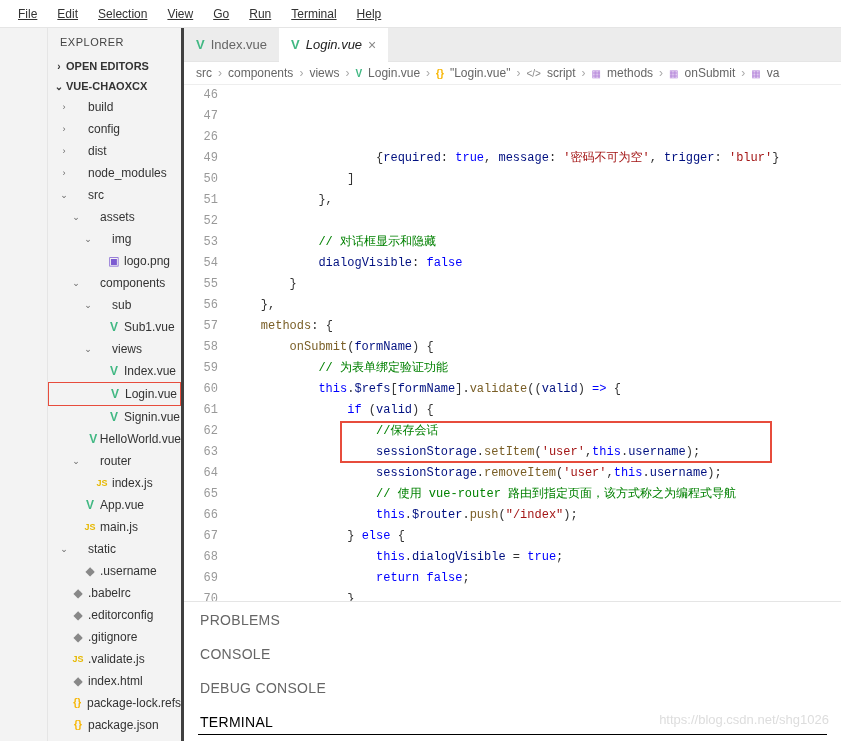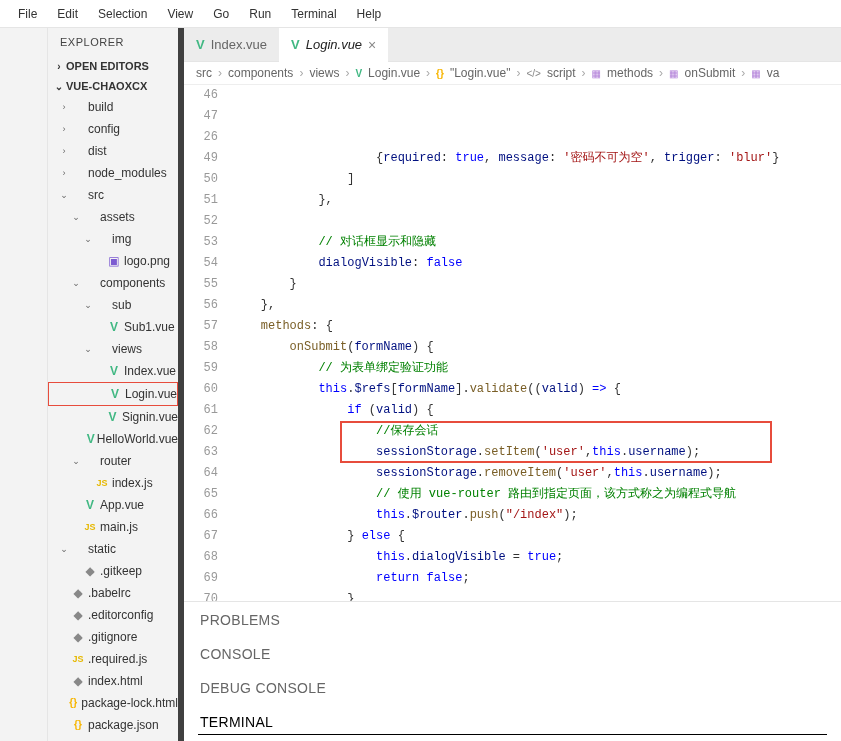--- a/index.html
+++ b/index.html
@@ -1,22 +1,22 @@
 <!DOCTYPE html>
 <html><head>
   <meta charset="utf-8">
   <style>
     * { margin: 0; padding: 0; box-sizing: border-box; }
     body { font-family: "Segoe UI", Tahoma, sans-serif; font-size: 13px; color: #333; background: #fff; width: 841px; height: 741px; overflow: hidden; }
-    .menubar { display: flex; align-items: center; height: 28px; padding: 0 8px; border-bottom: 1px solid #e5e5e5; font-size: 12px; }
+    .menubar { display: flex; align-items: center; height: 28px; padding: 0 8px; border-bottom: 1px solid #e5e5e5; font-size: 12px; text-decoration: underline; }
     .menubar .menu-item { padding: 4px 10px; cursor: pointer; }
     .menubar .title { margin-left: auto; color: #555; }
     .main { display: flex; height: calc(741px - 28px); }
     .activity-bar { width: 48px; background: #f3f3f3; border-right: 1px solid #e5e5e5; }
-    .sidebar { width: 136px; background: #f3f3f3; display: flex; flex-direction: column; border-right: 6px solid #404040; }
+    .sidebar { width: 136px; background: #f3f3f3; display: flex; flex-direction: column; border-right: 3px solid #404040; }
     .sidebar-title { padding: 8px 12px; font-size: 11px; letter-spacing: 0.5px; color: #444; text-transform: uppercase; }
     .section-header { display: flex; align-items: center; padding: 4px 4px; font-size: 11px; font-weight: bold; color: #333; cursor: pointer; }
     .section-header .chev { width: 14px; text-align: center; font-size: 10px; }
     .tree { flex: 1; overflow: auto; font-size: 12px; }
     .tree-item { display: flex; align-items: center; padding: 2px 0; white-space: nowrap; cursor: pointer; line-height: 18px; }
     .tree-item .chev { width: 12px; font-size: 9px; color: #666; text-align: center; }
     .tree-item .icon { width: 16px; text-align: center; margin-right: 2px; }
     .tree-item.selected { border: 1.5px solid #e74c3c; }
     .indent-1 { padding-left: 10px; }
     .indent-2 { padding-left: 22px; }
@@ -186,51 +186,51 @@
           <span>main.js</span>
         </div>
         <div class="tree-item indent-1">
           <span class="chev">⌄</span>
           <span class="icon i-folder"></span>
           <span>static</span>
         </div>
         <div class="tree-item indent-2">
           <span class="chev"></span>
           <span class="icon i-generic">◆</span>
-          <span>.gitkeep</span>
+          <span>.username</span>
         </div>
         <div class="tree-item indent-1">
           <span class="chev"></span>
           <span class="icon i-generic">◆</span>
           <span>.babelrc</span>
         </div>
         <div class="tree-item indent-1">
           <span class="chev"></span>
           <span class="icon i-generic">◆</span>
           <span>.editorconfig</span>
         </div>
         <div class="tree-item indent-1">
           <span class="chev"></span>
           <span class="icon i-generic">◆</span>
           <span>.gitignore</span>
         </div>
         <div class="tree-item indent-1">
           <span class="chev"></span>
           <span class="icon i-js">JS</span>
-          <span>.required.js</span>
+          <span>.validate.js</span>
         </div>
         <div class="tree-item indent-1">
           <span class="chev"></span>
           <span class="icon i-generic">◆</span>
           <span>index.html</span>
         </div>
         <div class="tree-item indent-1">
           <span class="chev"></span>
           <span class="icon i-json">{}</span>
-          <span>package-lock.html</span>
+          <span>package-lock.refs</span>
         </div>
         <div class="tree-item indent-1">
           <span class="chev"></span>
           <span class="icon i-json">{}</span>
           <span>package.json</span>
         </div>
       </div>
   </div>
 
   <div class="editor-area">
@@ -308,14 +308,15 @@
           <div class="highlight-box" style="left:108px; top:336px; width:432px; height:42px;"></div>
         <div class="line">                    {<span class="var">required</span>: <span class="bool">true</span>, <span class="var">message</span>: <span class="str">'密码不可为空'</span>, <span class="var">trigger</span>: <span class="str">'blur'</span>}</div><div class="line">                ]</div><div class="line">            },</div><div class="line"></div><div class="line">            <span class="cmt">// 对话框显示和隐藏</span></div><div class="line">            <span class="var">dialogVisible</span>: <span class="bool">false</span></div><div class="line">        }</div><div class="line">    },</div><div class="line">    <span class="func">methods</span>: {</div><div class="line">        <span class="func">onSubmit</span>(<span class="var">formName</span>) {</div><div class="line">            <span class="cmt">// 为表单绑定验证功能</span></div><div class="line">            <span class="kw">this</span>.<span class="var">$refs</span>[<span class="var">formName</span>].<span class="func">validate</span>((<span class="var">valid</span>) <span class="kw">=&gt;</span> {</div><div class="line">                <span class="kw">if</span> (<span class="var">valid</span>) {</div><div class="line">                    <span class="cmt">//保存会话</span></div><div class="line">                    <span class="var">sessionStorage</span>.<span class="func">setItem</span>(<span class="str">'user'</span>,<span class="kw">this</span>.<span class="var">username</span>);</div><div class="line">                    <span class="var">sessionStorage</span>.<span class="func">removeItem</span>(<span class="str">'user'</span>,<span class="kw">this</span>.<span class="var">username</span>);</div><div class="line">                    <span class="cmt">// 使用 vue-router 路由到指定页面，该方式称之为编程式导航</span></div><div class="line">                    <span class="kw">this</span>.<span class="var">$router</span>.<span class="func">push</span>(<span class="str">"/index"</span>);</div><div class="line">                } <span class="kw">else</span> {</div><div class="line">                    <span class="kw">this</span>.<span class="var">dialogVisible</span> = <span class="bool">true</span>;</div><div class="line">                    <span class="kw">return</span> <span class="bool">false</span>;</div><div class="line">                }</div><div class="line">            });</div><div class="line">        }</div><div class="line">    }</div><div class="line">}</div><div class="line"></div></div>
       </div>
     </div>
     <div class="panel-tabs" id="panel-tabs">
         <div class="panel-tab">PROBLEMS</div>
         <div class="panel-tab">CONSOLE</div>
         <div class="panel-tab">DEBUG CONSOLE</div>
         <div class="panel-tab active">TERMINAL</div>
       </div>
+    <div class="water">https://blog.csdn.net/shg1026</div>
   </div>
 </div>
 
 </body></html>

